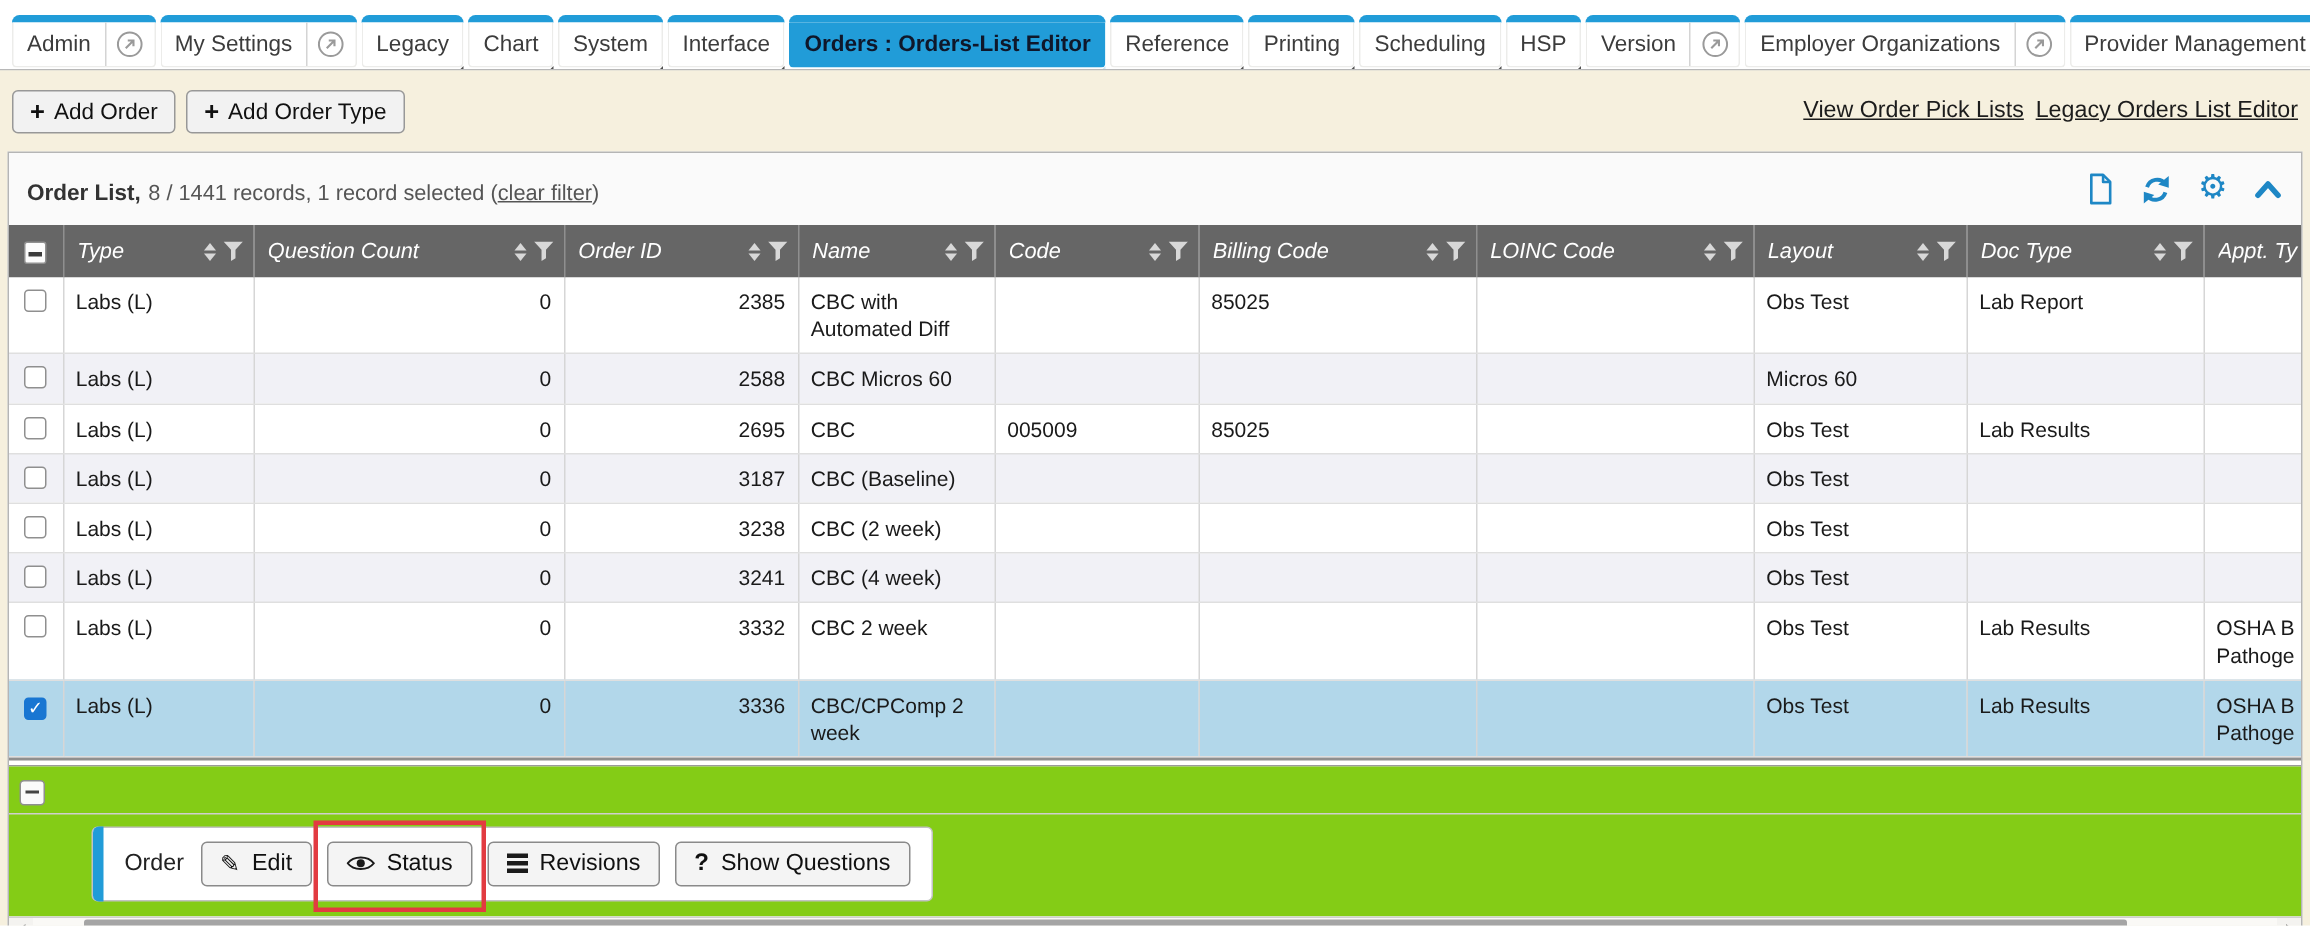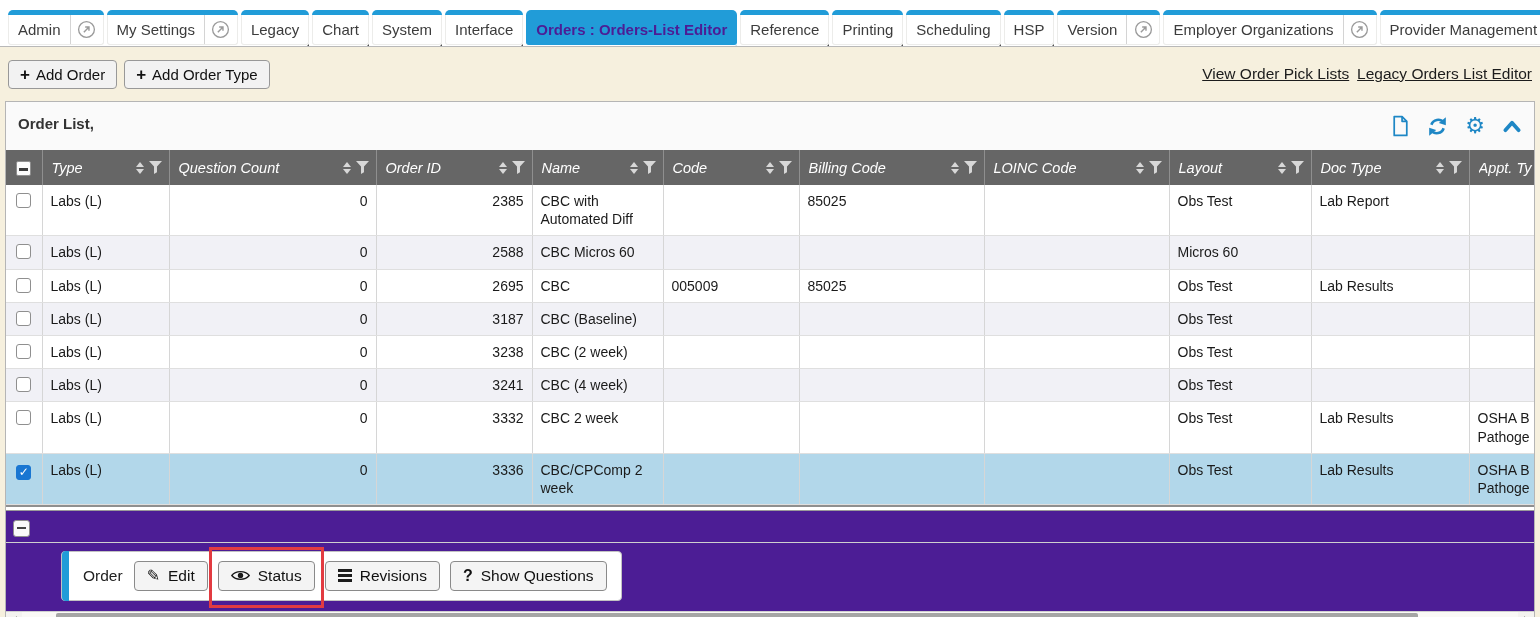--- a/index.html
+++ b/index.html
@@ -18,35 +18,35 @@
   .tabtop{height:5px;background:var(--tab-blue);border-radius:5px 5px 0 0;}
   .tabbody{display:flex;align-items:center;height:30px;background:#fff;
            border:1px solid #ececea;border-top:none;border-radius:0 0 3px 3px;}
   .tablabel{padding:0 9px;font-size:15px;color:#3c3c3c;}
   .tabdivider{align-self:stretch;border-left:1px solid #d4d4d4;}
   .popout{width:32px;display:flex;align-items:center;justify-content:center;}
   .popout svg{width:19px;height:19px;}
   .fold{position:absolute;right:0;bottom:-5px;width:0;height:0;
         border-left:6px solid transparent;border-bottom:6px solid #4f4f4f;}
   .tab.active .tabbody{background:var(--tab-blue);border-color:var(--tab-blue);}
-  .tab.active .tablabel{color:#4c1d95;font-weight:bold;}
+  .tab.active .tablabel{color:#0f172a;font-weight:bold;}
   .tab.active .fold{border-bottom-color:#cde9f7;}
 
   
   .actionbar{height:54px;display:flex;align-items:center;padding:0 8px;background:var(--beige);}
   .btn{display:inline-flex;align-items:center;gap:6px;padding:5px 11px;margin-right:7px;
        background:#f2f2f2;border:1px solid #989898;border-radius:4px;font-size:15px;color:#111;cursor:pointer;
        font-family:inherit;}
   .plus{font-weight:bold;font-size:17px;line-height:1;}
   .links{margin-left:auto;}
   .links a{font-size:15.5px;color:#1c1c1c;text-decoration:underline;margin-left:4px;cursor:pointer;}
 
   
   .panel{margin:0 5px;background:#fff;border:1px solid #b5b5b5;}
-  .phead{display:flex;align-items:flex-start;padding:13px 12px;background:#fafafa;}
+  .phead{display:flex;align-items:flex-end;padding:13px 12px;background:#fafafa;}
   .ptitle{font-weight:bold;font-size:15px;color:#333;}
   .psummary{font-size:14.5px;color:#555;margin-left:5px;}
   .clearfilter{color:#555;text-decoration:underline;cursor:pointer;}
   .pactions{margin-left:auto;display:flex;align-items:center;gap:17px;color:var(--accent);}
   .pactions .pic{cursor:pointer;display:flex;align-items:center;}
   .gear-glyph{font-size:22px;line-height:1;font-family:"DejaVu Sans",sans-serif;}
 
   
   .twrap{overflow:hidden;width:100%;}
   table{border-collapse:collapse;table-layout:fixed;width:1603px;}
@@ -70,21 +70,21 @@
        background:#fff;cursor:pointer;font-size:12px;line-height:13px;text-align:center;
        color:#fff;font-weight:bold;}
   .cbx.checked{background:var(--checkbox-blue);border-color:var(--checkbox-blue);}
   .cb-h{text-align:center;}
   .cbx-ind{display:inline-block;width:15px;height:15px;background:#fcfcfc;border:1px solid #909090;
            border-radius:2px;position:relative;cursor:pointer;vertical-align:middle;}
   .cbx-ind::after{content:'';position:absolute;left:2px;right:2px;top:6px;height:3px;background:#3c3c3c;}
 
   
   .separator{height:6px;background:#fff;border-top:2px solid #8f8f8f;border-bottom:1px solid #9a9a9a;}
-  .footer{background:#4c1d95;}
+  .footer{background:#84cc16;}
   .collapse-row{padding:5px 7px;border-bottom:1px solid #cfcfcf;}
   .collapse-btn{display:inline-flex;width:17px;height:17px;background:#fafafa;border:1px solid #8f8f8f;
                 border-radius:3px;align-items:center;justify-content:center;cursor:pointer;}
   .collapse-btn i{display:block;width:9px;height:2px;background:#444;}
   .toolbar-row{padding:8px 0 10px 55px;}
   .toolbar{position:relative;display:inline-flex;align-items:center;gap:11px;background:#fff;
            border:1px solid #c2c2c2;border-radius:4px;padding:9px 14px 9px 21px;}
   .toolbar::before{content:'';position:absolute;left:0;top:-1px;bottom:-1px;width:7px;
                    background:var(--tab-blue);border-radius:4px 0 0 4px;}
   .group-label{font-size:15.5px;color:#222;}
@@ -278,20 +278,21 @@
     <div class="links">
       <a>View Order Pick Lists</a>
       <a>Legacy Orders List Editor</a>
     </div>
   </div>
 
   <div class="panel">
 
     <div class="phead">
       <span class="ptitle">Order List,</span>
+      <span class="psummary"><span>8 / 1441 records, 1 record selected (</span><a class="clearfilter">clear filter</a><span>)</span></span>
       <div class="pactions">
         <span class="pic">
           <svg width="19" height="22" viewBox="0 0 24 28">
               <path d="M4 2 h10 l6 6 v18 H4 z" fill="none" stroke="currentColor" stroke-width="2.2" stroke-linejoin="round"></path>
               <path d="M14 2 v6 h6" fill="none" stroke="currentColor" stroke-width="2.2" stroke-linejoin="round"></path>
             </svg>
         </span>
         <span class="pic">
           <svg width="21" height="21" viewBox="0 0 24 24">
               <path d="M5 10 A 8 8 0 0 1 19 7.5" fill="none" stroke="currentColor" stroke-width="3"></path>

